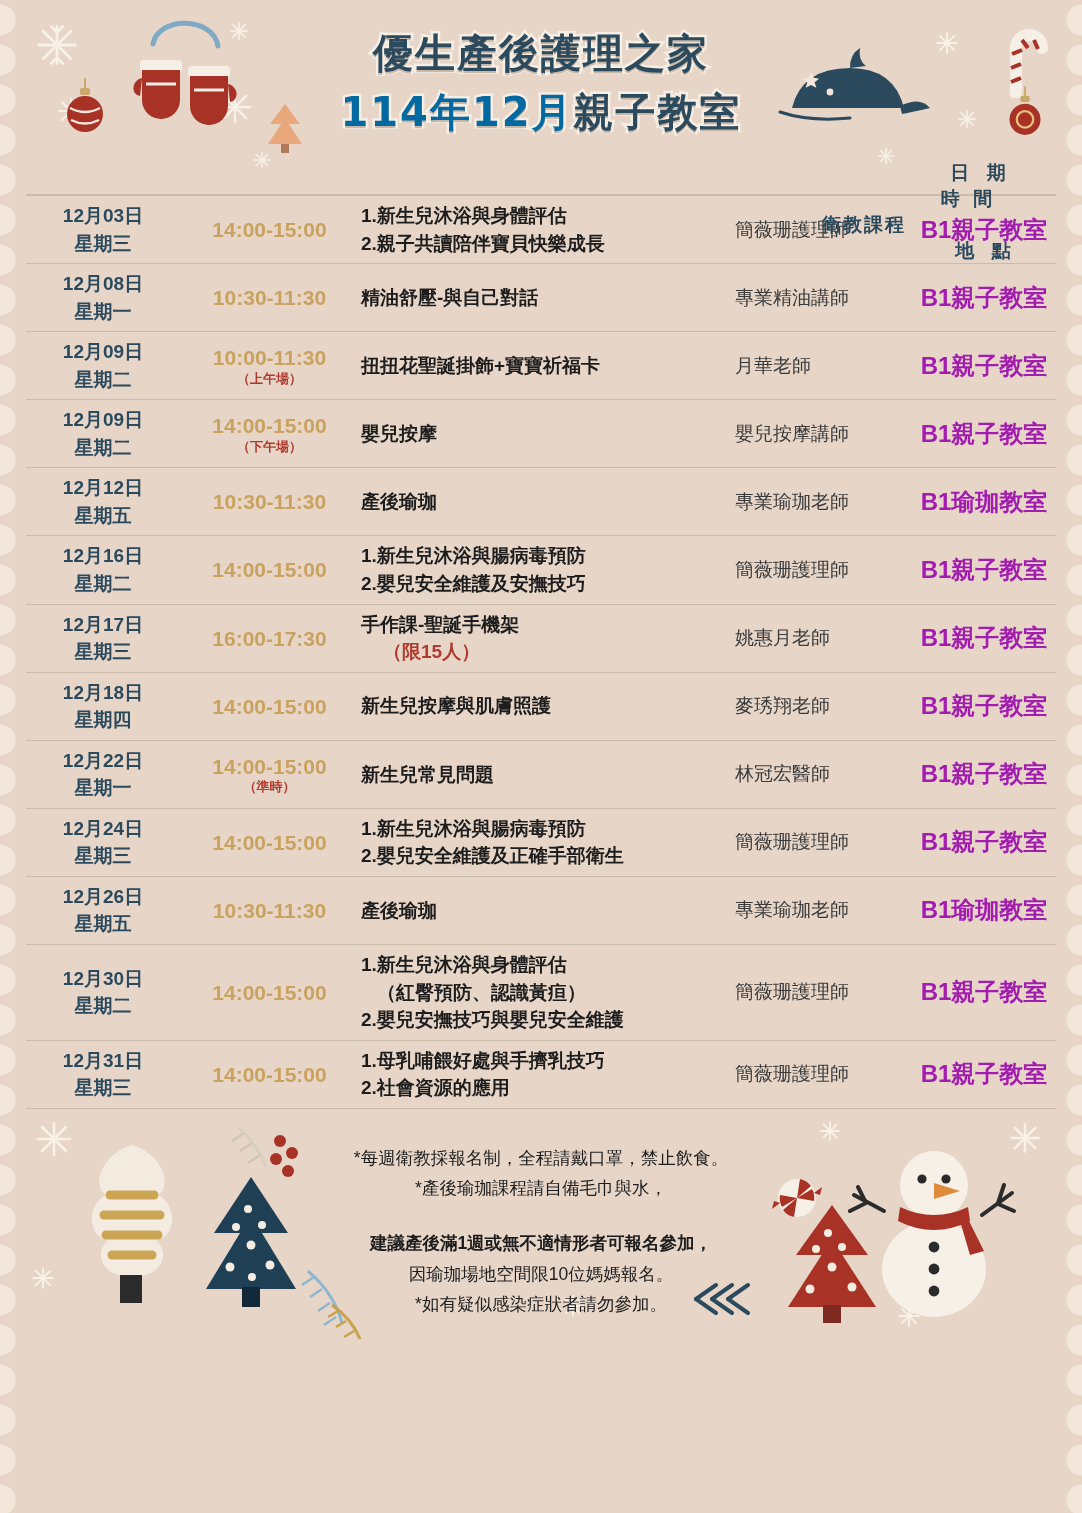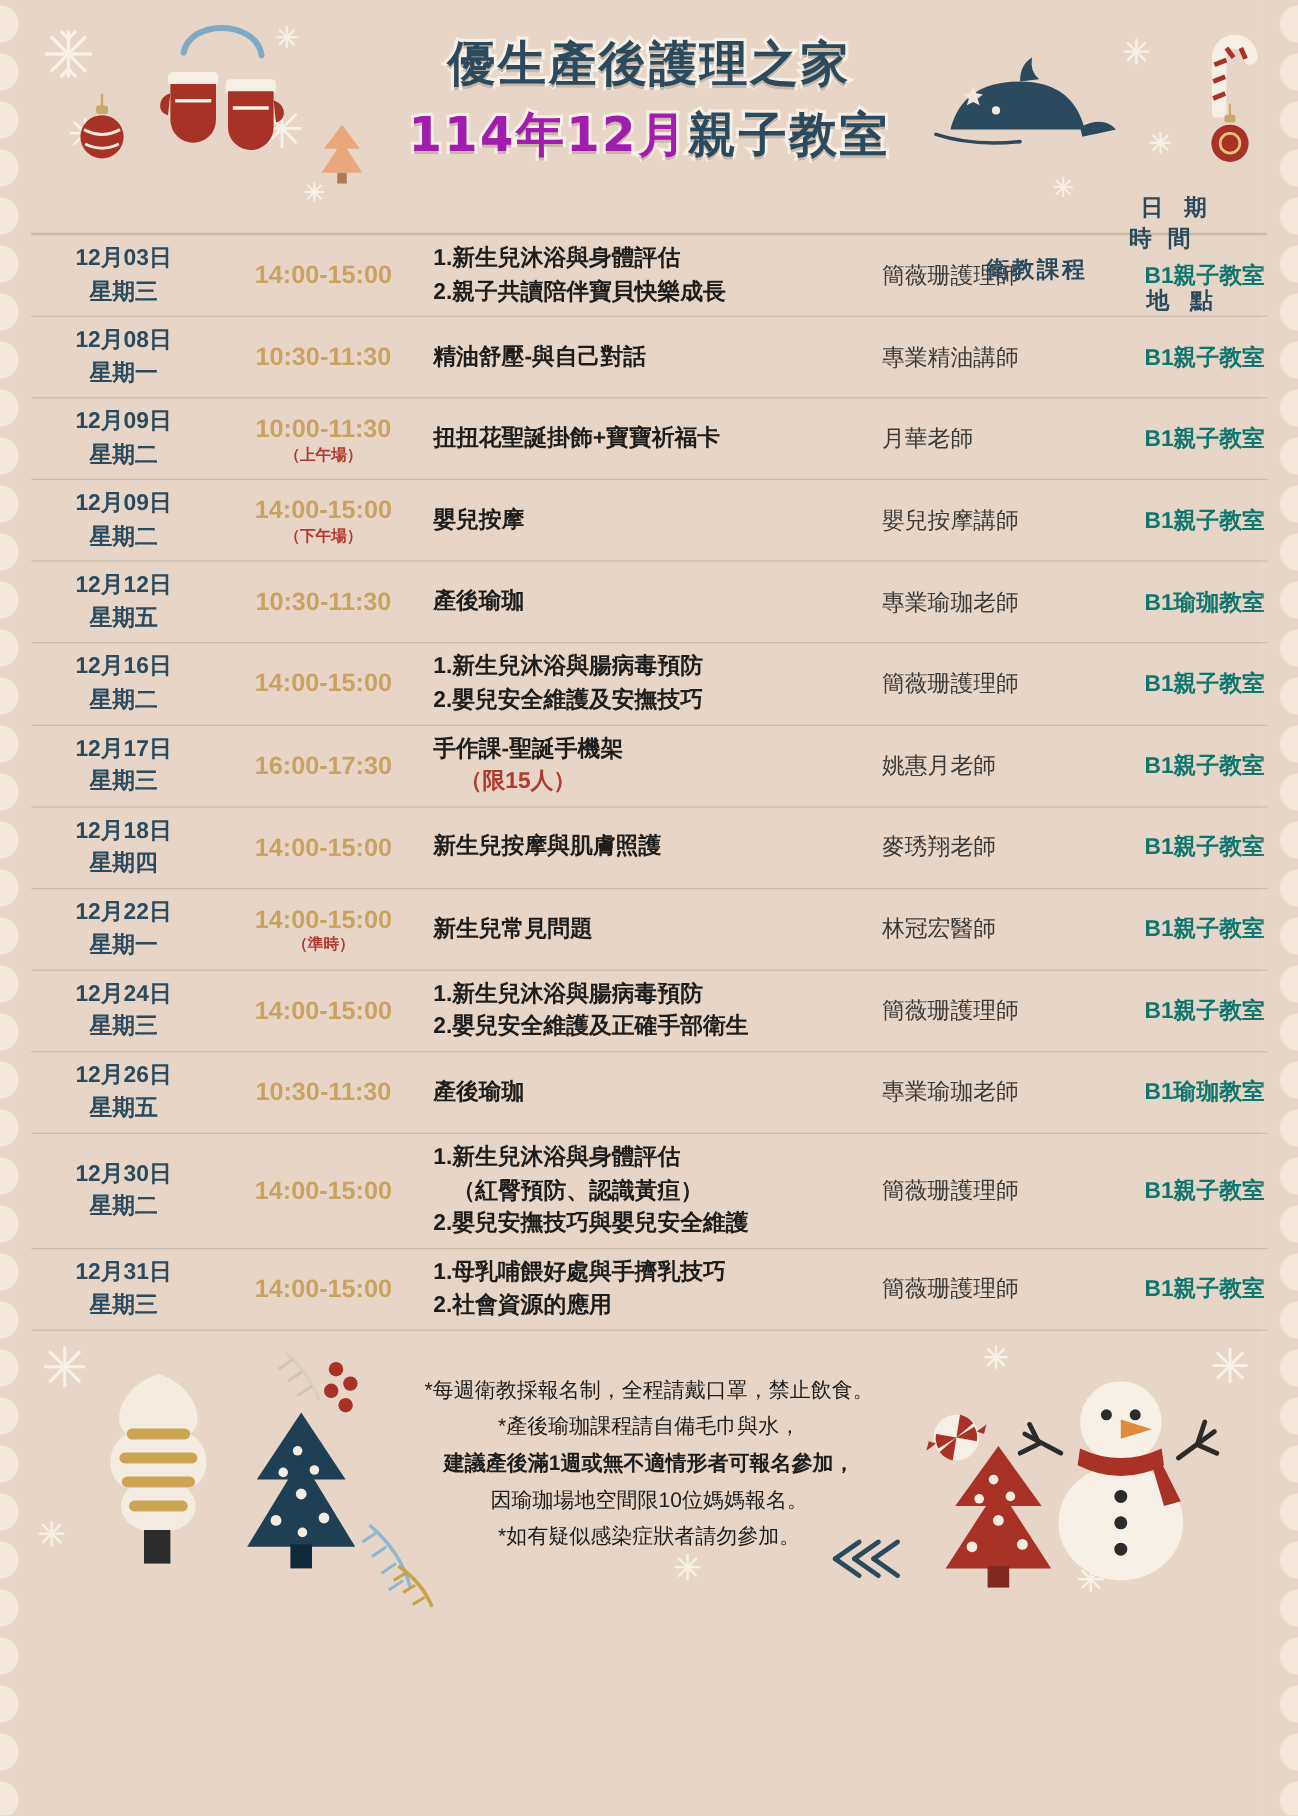--- a/index.html
+++ b/index.html
@@ -59,21 +59,21 @@
     font-family: "DejaVu Sans", sans-serif;
     font-size: 40px;
     font-weight: bold;
     color: #2c4a5e;
     letter-spacing: 2px;
     margin-top: 4px;
     -webkit-text-stroke: 5px #f6efe6;
     paint-order: stroke fill;
     text-shadow: 0 2px 0 #c9b8a8;
   }
-  .title-line1 .accent, .title-line2 .accent { color: #a21caf; }
+  .title-line1 .accent, .title-line2 .accent { color: #0369a1; }
 
   .deco { position: absolute; pointer-events: none; }
 
   
   .colheads {
     position: relative;
     display: flex;
     align-items: flex-end;
     height: 34px;
     font-size: 19px;
@@ -130,43 +130,43 @@
   .c-course .limit { color: #b03a2e; display: block; padding-left: 22px; }
   .c-course .sub { display: block; padding-left: 16px; }
   .c-teacher {
     width: 175px;
     text-align: left;
     color: #3a3a3a;
     font-size: 19px;
   }
   .c-place {
     width: 140px;
-    text-align: right;
-    color: #0f766e;
+    text-align: center;
+    color: #a21caf;
     font-weight: bold;
-    font-size: 19px;
+    font-size: 24px;
   }
   .l1 { line-height: 1.45; }
 
   .footer {
     position: relative;
     margin-top: 6px;
     height: 232px;
   }
   .notes {
     position: absolute;
     left: 0; right: 0;
     top: 28px;
     text-align: center;
     color: #1d1d1d;
     font-size: 17.5px;
     line-height: 1.75;
     z-index: 3;
   }
-  .notes .bold { font-weight: bold; }
+  .notes .bold { font-weight: bold; margin-top: 24px; }
 </style>
 </head>
 <body>
 
 <div class="poster">
 
   <div class="scallop-left"></div>
   <div class="scallop-right"></div>
 
   <div class="header">

